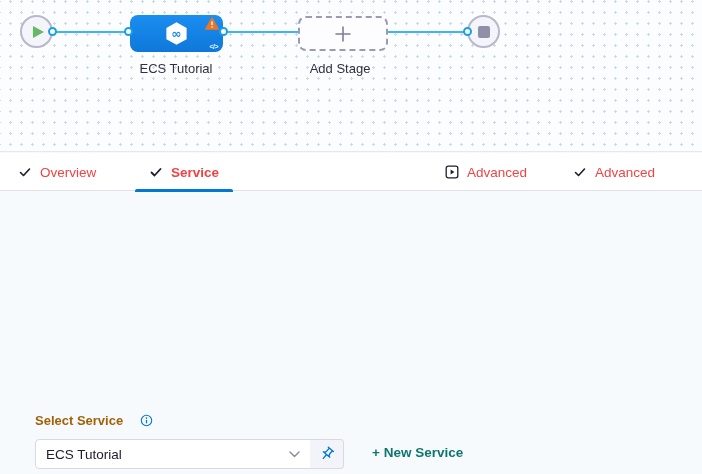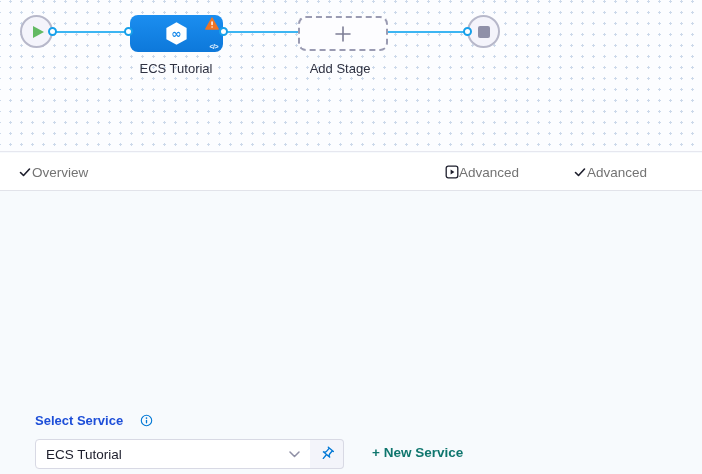--- a/index.html
+++ b/index.html
@@ -29,31 +29,31 @@
   .code-glyph{position:absolute;right:5px;bottom:2px;color:#eaf4ff;
     font-size:7px;font-weight:bold;letter-spacing:-.5px;}
   .node-label{position:absolute;top:61px;font-size:13px;color:#2f3242;text-align:center;}
   .add-stage{position:absolute;left:298px;top:16px;width:90px;height:35px;
     border:2px dashed #9a9bb2;border-radius:8px;background:#fdfdff;
     display:flex;align-items:center;justify-content:center;z-index:3;cursor:pointer;}
 
   
   .tabbar{position:absolute;left:0;top:153px;width:702px;height:38px;background:#fff;
     border-bottom:1px solid #e2e3ea;}
-  .tab{position:absolute;top:0;height:38px;display:flex;align-items:center;
-    font-size:13.5px;color:#737373;cursor:pointer;}
+  .tab{position:absolute;top:0;height:38px;display:flex;align-items:center;gap:8px;
+    font-size:13.5px;color:#ef4444;cursor:pointer;}
   .tab .lbl{white-space:nowrap;}
   .tab.active{font-weight:bold;}
   .tab.active .underline{position:absolute;left:-14px;right:-14px;bottom:-1px;height:3px;
     background:#0278d5;border-radius:2px 2px 0 0;}
 
   
   .content{position:absolute;left:0;top:192px;width:702px;bottom:0;background:#f7fafd;}
   .field-label{position:absolute;left:35px;top:221px;font-size:13px;font-weight:bold;
-    color:#1d4ed8;display:flex;align-items:center;gap:17px;}
+    color:#a16207;display:flex;align-items:center;gap:17px;}
   .select-box{position:absolute;left:35px;top:247px;width:276px;height:30px;background:#fff;
     border:1px solid #d8d9e4;border-radius:4px 0 0 4px;display:flex;align-items:center;
     justify-content:space-between;padding:0 10px;font-size:13.5px;color:#1d1e2c;cursor:pointer;}
   .pin-btn{position:absolute;left:310px;top:247px;width:34px;height:30px;background:#f3f4fa;
     border:1px solid #d8d9e4;border-left:none;border-radius:0 4px 4px 0;
     display:flex;align-items:center;justify-content:center;cursor:pointer;}
   .new-service{position:absolute;left:372px;top:253px;font-size:13.5px;font-weight:bold;
     color:#0f766e;cursor:pointer;}
   svg{display:block;}
 </style>
@@ -110,20 +110,29 @@
 
   <div class="tabbar">
     <div class="tab" style="left:18px;">
       <span>
         <svg width="14" height="14" viewBox="0 0 14 14">
             <path d="M2.5 7.5l3 3 6-6.5" stroke="#1d1e2c" stroke-width="1.6" fill="none" stroke-linecap="round" stroke-linejoin="round"></path>
           </svg>
       </span>
       <span class="lbl">Overview</span>
     </div>
+    <div class="tab active" style="left:149px;">
+      <span>
+        <svg width="14" height="14" viewBox="0 0 14 14">
+            <path d="M2.5 7.5l3 3 6-6.5" stroke="#1d1e2c" stroke-width="1.8" fill="none" stroke-linecap="round" stroke-linejoin="round"></path>
+          </svg>
+      </span>
+      <span class="lbl">Service</span>
+      <div class="underline"></div>
+    </div>
     <div class="tab" style="left:445px;">
       <span>
         <svg width="14" height="14" viewBox="0 0 14 14">
           <rect x="1.2" y="1.2" width="11.6" height="11.6" rx="2" fill="none" stroke="#1d1e2c" stroke-width="1.3"></rect>
           <path d="M5.6 4.6 L9.4 7 L5.6 9.4 Z" fill="#1d1e2c"></path>
         </svg>
       </span>
       <span class="lbl">Advanced</span>
     </div>
     <div class="tab" style="left:573px;">

